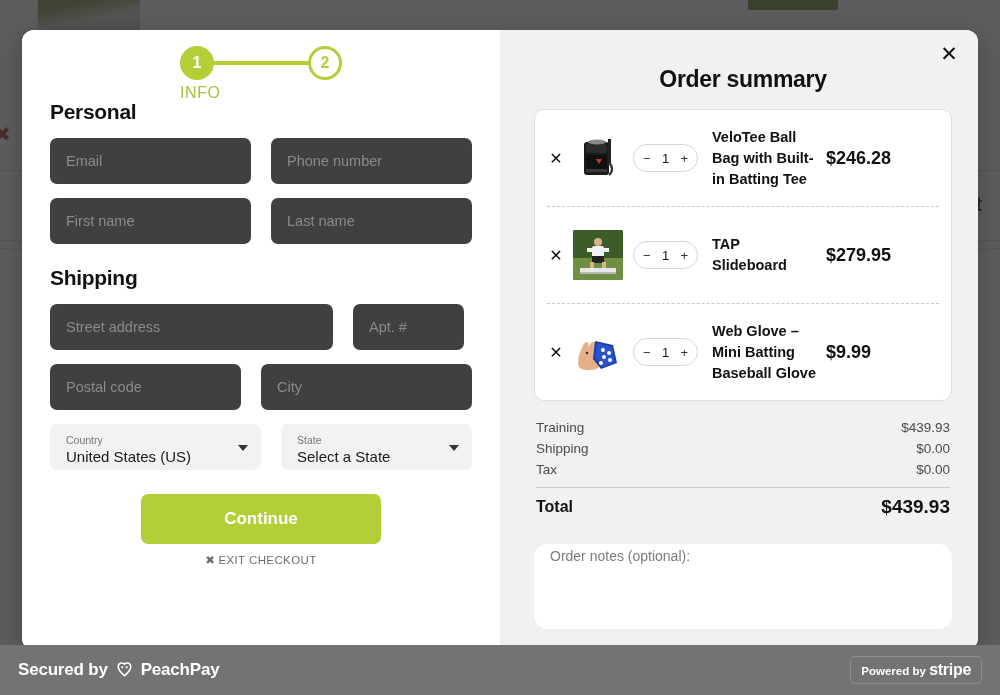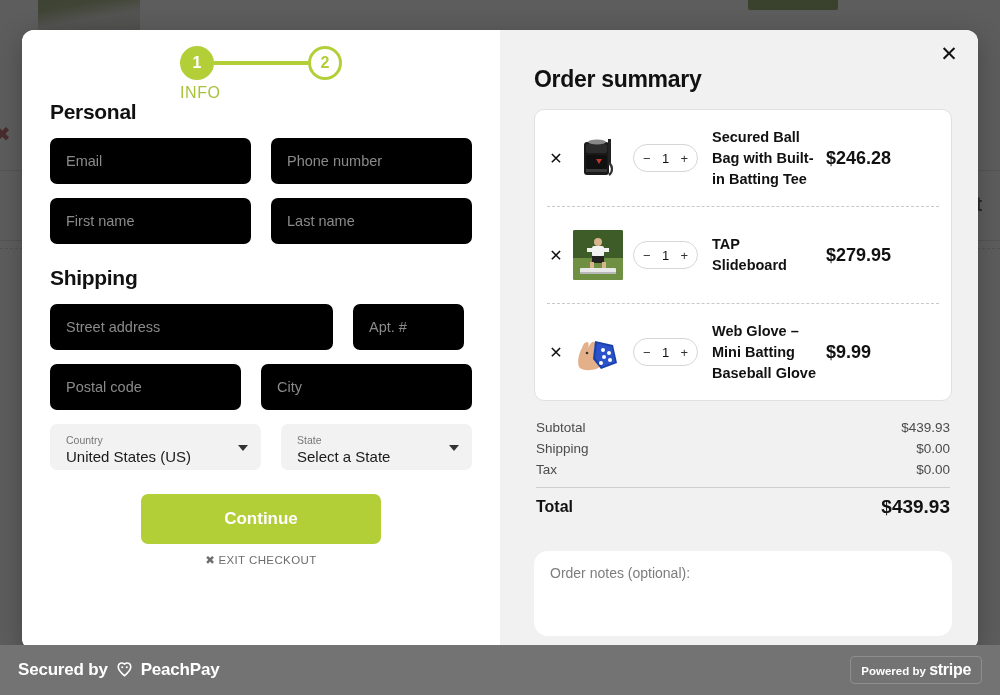--- a/index.html
+++ b/index.html
@@ -35,21 +35,21 @@
   .step-circle.inactive{background:#fff;color:#b2cf38;border:3px solid #b2cf38;}
   .step-line{height:4px;background:#b2cf38;width:94px;align-self:flex-start;margin-top:15px;}
   .step-label{position:absolute;top:38px;left:0;width:34px;text-align:center;
     font-size:16px;letter-spacing:.6px;color:#a8c23c;}
 
   .form-body{padding:0 28px;margin-top:20px;}
   h2.section{font-size:21px;font-weight:700;color:#111;margin:8px 0 14px 0;letter-spacing:-.3px;}
   h2.section.shipping{margin-top:22px;}
   .row{display:flex;gap:20px;margin-bottom:14px;}
   .fld{
-    background:#000000;border:none;border-radius:7px;height:46px;box-sizing:border-box;
+    background:#404040;border:none;border-radius:7px;height:46px;box-sizing:border-box;
     padding:0 16px;font-size:14.5px;color:#8a8a8a;display:flex;align-items:center;
     font-family:"Liberation Sans",sans-serif;width:100%;
   }
   .fld::placeholder{color:#8a8a8a;}
   .f-half{flex:1 1 0;min-width:0;}
   .f-street{flex:0 0 283px;}
   .f-apt{flex:0 0 111px;}
   .f-postal{flex:0 0 191px;}
   .f-city{flex:1 1 0;}
   .sel{
@@ -68,40 +68,40 @@
     color:#fff;font-size:17px;font-weight:700;border:none;border-radius:7px;cursor:pointer;
     font-family:"Liberation Sans",sans-serif;
   }
   .exit{margin:9px auto 0 auto;text-align:center;font-size:11.5px;letter-spacing:.4px;color:#6d6d6d;cursor:pointer;}
   .exit .xg{font-weight:700;margin-right:3px;}
 
   
   .sum-pane{flex:1 1 auto;background:#f1f1f1;position:relative;padding:24px 26px 0 34px;box-sizing:border-box;}
   .close-x{position:absolute;right:16px;top:10px;width:26px;height:26px;cursor:pointer;
     display:flex;align-items:center;justify-content:center;font-size:21px;color:#111;line-height:1;}
-  h1.sum-title{font-size:23px;font-weight:700;color:#111;margin:12px 0 16px 0;letter-spacing:-.3px;}
+  h1.sum-title{font-size:23px;font-weight:700;color:#111;margin:12px 0 16px 0;letter-spacing:-.3px;text-align:center;}
   .items-card{background:#fff;border:1px solid #e0e0e0;border-radius:10px;padding:0 12px;}
   .item{display:flex;align-items:center;gap:10px;padding:12px 2px;min-height:72px;}
   .item + .item{border-top:1px dashed #c9c9c9;}
   .rm{font-size:16px;color:#111;cursor:pointer;width:14px;text-align:center;flex:0 0 14px;}
   .thumb{width:50px;height:50px;flex:0 0 50px;border-radius:2px;overflow:hidden;position:relative;background:#fff;}
   .qty{flex:0 0 65px;height:28px;border:1px solid #d6d6d6;border-radius:14px;
     display:flex;align-items:center;justify-content:space-between;padding:0 9px;box-sizing:border-box;font-size:13px;color:#333;}
   .qty span{cursor:pointer;}
   .qty .qn{color:#111;font-size:13px;}
   .iname{flex:1 1 auto;font-size:14.5px;font-weight:700;color:#111;line-height:21px;padding-left:4px;max-width:104px;}
   .iprice{flex:0 0 auto;font-size:18px;font-weight:700;color:#111;text-align:right;white-space:nowrap;}
 
   .totals{margin-top:16px;padding:0 2px;}
   .trow{display:flex;justify-content:space-between;font-size:13.5px;color:#4b4b4b;line-height:21px;}
   .trow .tv{color:#4b4b4b;}
   .tsep{border-top:1px solid #cfcfcf;margin:7px 0 8px 0;}
   .trow.total{font-size:16px;font-weight:700;color:#111;}
   .trow.total .tv{font-size:19px;font-weight:700;color:#111;}
-  .notes{margin-top:34px;background:#fff;border-radius:14px;height:85px;padding:14px 16px;
+  .notes{margin-top:27px;background:#fff;border-radius:14px;height:85px;padding:4px 16px;
     box-sizing:border-box;font-size:14px;color:#7d7d7d;cursor:text;}
 
   
   #footer{position:absolute;left:0;bottom:0;width:100%;height:50px;background:#737373;display:flex;
     align-items:center;justify-content:space-between;padding:0 18px;box-sizing:border-box;}
   .secured{display:flex;align-items:center;gap:7px;color:#fff;font-size:17px;font-weight:700;letter-spacing:-.2px;}
   .peach-logo{width:19px;height:19px;}
   .stripe-badge{border:1px solid #8e8e8e;border-radius:4px;padding:4px 10px;color:#fff;font-size:12px;font-weight:700;}
   .stripe-badge .sb{font-size:16px;font-weight:700;letter-spacing:-.3px;}
   .stripe-badge .pb{font-weight:700;font-size:11.5px;}
@@ -203,21 +203,21 @@
             <polygon points="23,26 29,26 26,31" fill="#c0392b"></polygon>
             <rect x="13" y="36" width="21" height="3" fill="#3a3a3a"></rect>
             <ellipse cx="24" cy="9" rx="9" ry="2.4" fill="#888"></ellipse>
           </svg>
         </div>
         <div class="qty">
           <span>−</span>
           <span class="qn">1</span>
           <span>+</span>
         </div>
-        <div class="iname">Secured Ball Bag with Built-in Batting Tee</div>
+        <div class="iname">VeloTee Ball Bag with Built-in Batting Tee</div>
         <div class="iprice">$246.28</div>
       </div>
 
       <div class="item">
         <div class="rm">✕</div>
         <div class="thumb">
           <svg viewBox="0 0 50 50" width="50" height="50">
             <rect width="50" height="50" fill="#3f5a2a"></rect>
             <rect y="0" width="50" height="30" fill="#3d5c28"></rect>
             <rect y="28" width="50" height="22" fill="#6f8f42"></rect>
@@ -262,21 +262,21 @@
           <span class="qn">1</span>
           <span>+</span>
         </div>
         <div class="iname">Web Glove – Mini Batting Baseball Glove</div>
         <div class="iprice">$9.99</div>
       </div>
     </div>
 
     <div class="totals">
       <div class="trow">
-        <span>Subtotal</span>
+        <span>Training</span>
         <span class="tv">$439.93</span>
       </div>
       <div class="trow">
         <span>Shipping</span>
         <span class="tv">$0.00</span>
       </div>
       <div class="trow">
         <span>Tax</span>
         <span class="tv">$0.00</span>
       </div>

